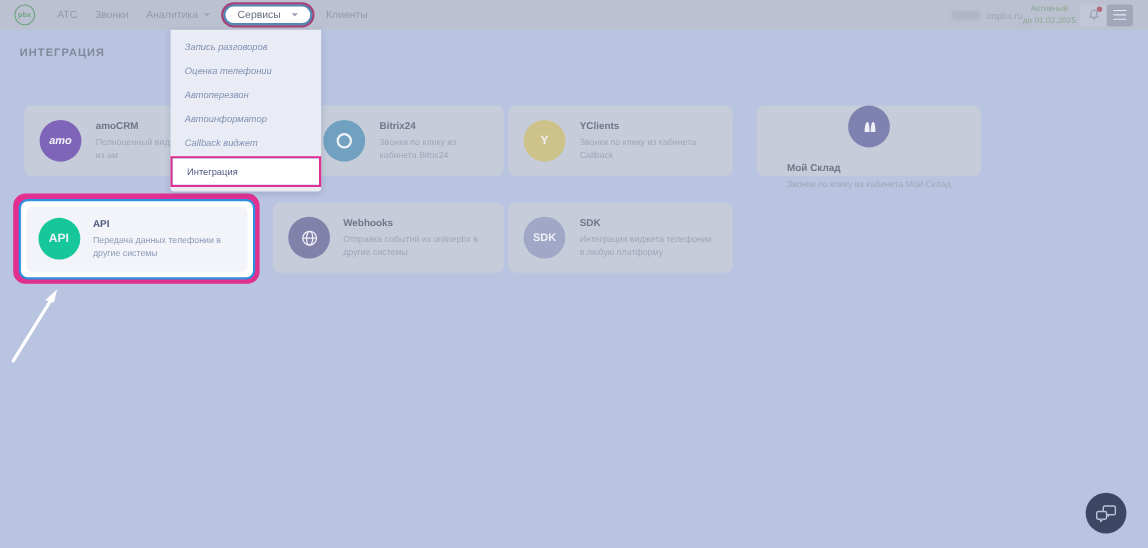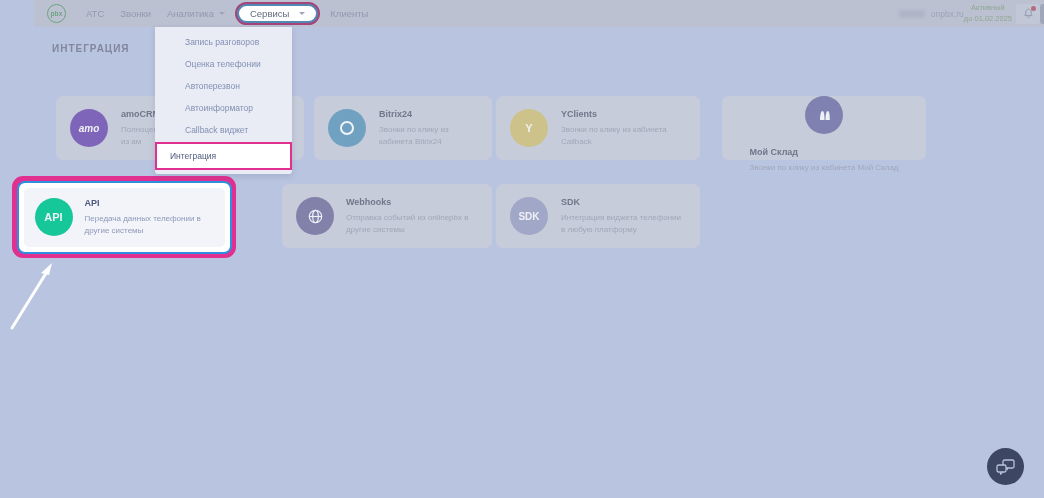--- a/index.html
+++ b/index.html
@@ -14,21 +14,20 @@
     font-family: "Liberation Sans", sans-serif;
     background: #b9c4e0;
     position: relative;
   }
 
   
   .page {
     position: absolute;
     inset: 0;
     filter: saturate(0.55) brightness(1.0);
-    margin-left: 34px;
   }
 
   
   .navbar {
     position: absolute;
     top: 0; left: 0;
     width: 1044px;
     height: 27px;
     background: #b6c1de;
     display: flex;
@@ -252,24 +251,25 @@
     left: 155px; top: 27px;
     width: 137px;
     background: #e9ecf5;
     border-radius: 0 0 3px 3px;
     padding: 4px 0;
     z-index: 10;
     box-shadow: 0 2px 6px rgba(60,70,110,0.18);
   }
 
   .dd-item {
-    padding: 6px 30px;
+    padding: 6px 13px;
     font-size: 8.5px;
     color: #8390b3;
     white-space: nowrap;
+    font-style: italic;
   }
 
   .dd-item-active-wrap {
     position: relative;
     margin: 1px 0 0 0;
     padding: 2px;
     background: #e1308f;
     z-index: 11;
   }
   .dd-item-active-wrap::after {

